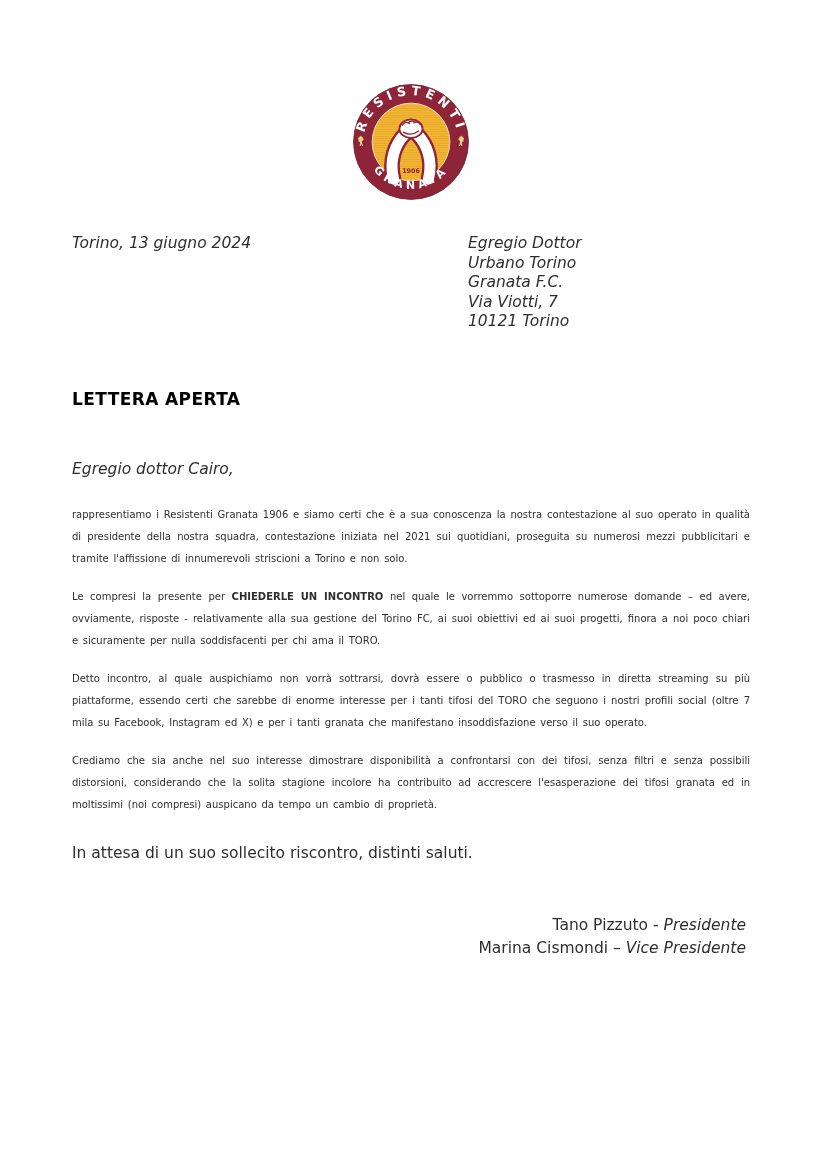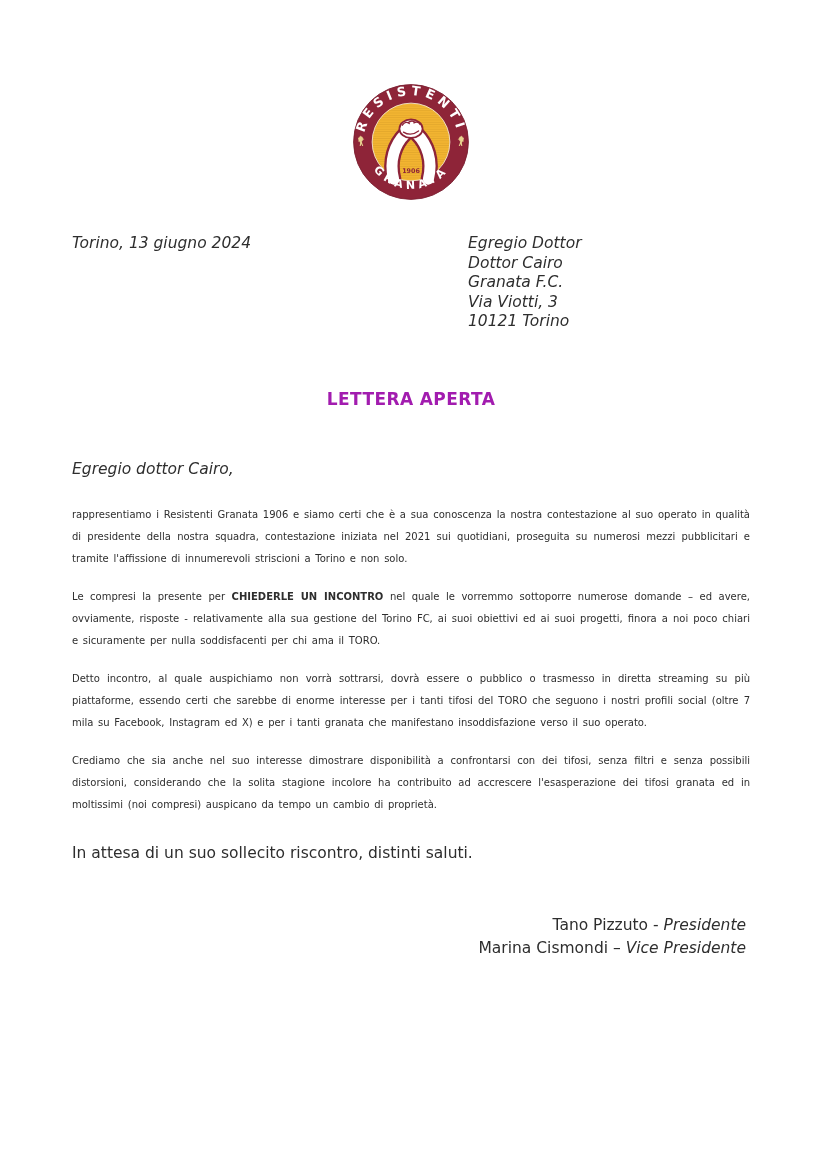--- a/index.html
+++ b/index.html
@@ -16,22 +16,21 @@
   .logo-wrap { padding-top: 84px; display: flex; justify-content: center; }
   .logo-wrap svg { display: block; }
 
   .addr-row { margin-top: 34px; display: flex; font-size: 15.5px; line-height: 19.5px; font-style: italic; }
   .date-line { flex: 0 0 396px; }
   .recipient-block div { white-space: nowrap; }
 
   .letter-title {
     margin-top: 57px;
     font-size: 17px; font-weight: bold; letter-spacing: 0.4px;
-    color: #a21caf;
-    text-align: center;
+    color: #000000;
   }
 
   .salutation { margin-top: 51px; font-size: 15.5px; font-style: italic; }
 
   .body-paras { margin-top: 26px; }
   p.para {
     margin: 12px 0 16px 0;
     font-size: 10px; line-height: 22px;
     text-align: justify; text-justify: inter-word;
     word-spacing: 1.5px;
@@ -88,23 +87,23 @@
       <g transform="translate(193,88) scale(-0.9,0.9)" fill="#e8d28f">
         <path d="M6 1 C7 2 7 3 8 3 C10 3 11 4 11 6 L14 8 L11 9 C11 11 10 12 9 12 L10 16 L12 21 L10 21 L8 17 L7 21 L5 21 L6 15 L4 12 L2 13 L3 10 L2 7 C2 5 3 4 5 4 C5 3 5 2 6 1 Z"></path>
       </g>
     </svg>
   </div>
 
   <div class="addr-row">
     <div class="date-line">Torino, 13 giugno 2024</div>
     <div class="recipient-block">
       <div>Egregio Dottor</div>
-      <div>Dottor Cairo</div>
+      <div>Urbano Torino</div>
       <div>Granata F.C.</div>
-      <div>Via Viotti, 3</div>
+      <div>Via Viotti, 7</div>
       <div>10121 Torino</div>
     </div>
   </div>
 
   <div class="letter-title">LETTERA APERTA</div>
 
   <div class="salutation">Egregio dottor Cairo,</div>
 
   <div class="body-paras">
     <p class="para">rappresentiamo i Resistenti Granata 1906 e siamo certi che è a sua conoscenza la nostra contestazione al suo operato in qualità di presidente della nostra squadra, contestazione iniziata nel 2021 sui quotidiani, proseguita su numerosi mezzi pubblicitari e tramite l'affissione di innumerevoli striscioni a Torino e non solo.</p>

